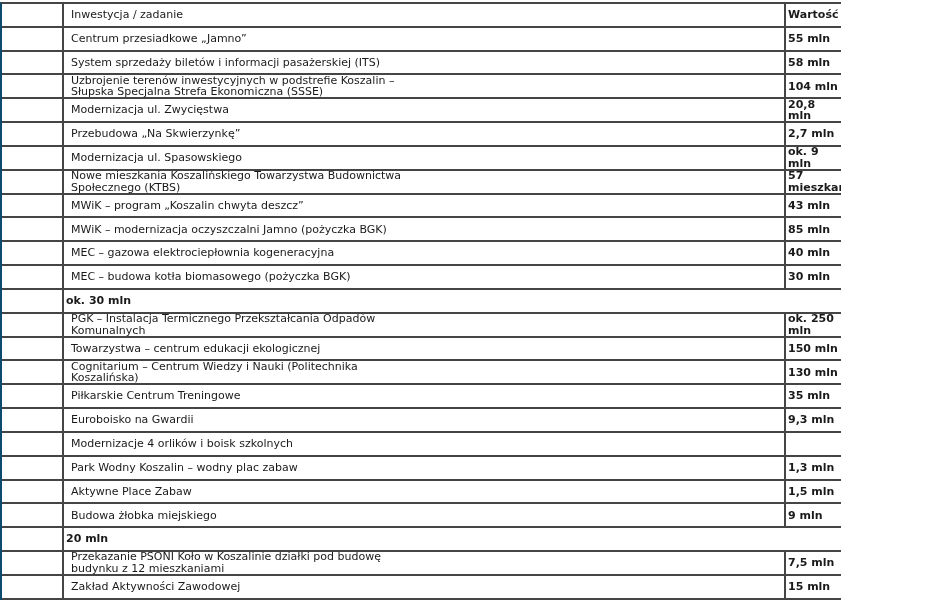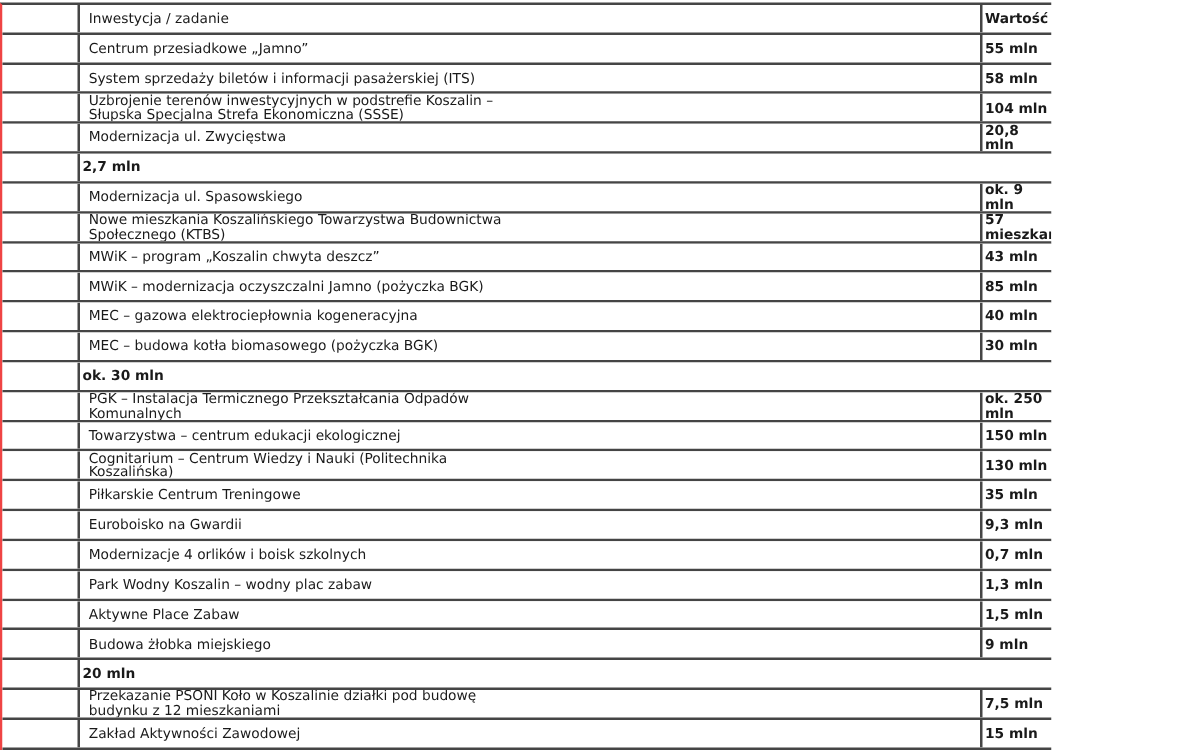--- a/index.html
+++ b/index.html
@@ -14,21 +14,21 @@
     font-family: "DejaVu Sans", sans-serif;
     color: #1a1a1a;
     overflow: hidden;
   }
   .inv-table {
     position: absolute;
     top: 2px;
     left: 0;
     width: 841px;
     border-top: 2px solid #454545;
-    border-left: 2px solid #ef4444;
+    border-left: 2px solid #0c4a6e;
     box-sizing: border-box;
   }
   .row {
     display: flex;
     height: 23.84px;
     box-sizing: border-box;
     border-bottom: 2px solid #454545;
     overflow: hidden;
     background: #ffffff;
   }
@@ -88,20 +88,21 @@
   </div>
 
   <div class="row">
     <div class="cell c1"></div>
     <div class="cell c2">Modernizacja ul. Zwycięstwa</div>
     <div class="cell c3">20,8 mln</div>
   </div>
 
   <div class="row">
     <div class="cell c1"></div>
+    <div class="cell c2">Przebudowa „Na Skwierzynkę”</div>
     <div class="cell c3">2,7 mln</div>
   </div>
 
   <div class="row">
     <div class="cell c1"></div>
     <div class="cell c2">Modernizacja ul. Spasowskiego</div>
     <div class="cell c3">ok. 9 mln</div>
   </div>
 
   <div class="row">
@@ -168,21 +169,20 @@
 
   <div class="row">
     <div class="cell c1"></div>
     <div class="cell c2">Euroboisko na Gwardii</div>
     <div class="cell c3">9,3 mln</div>
   </div>
 
   <div class="row">
     <div class="cell c1"></div>
     <div class="cell c2">Modernizacje 4 orlików i boisk szkolnych</div>
-    <div class="cell c3">0,7 mln</div>
   </div>
 
   <div class="row">
     <div class="cell c1"></div>
     <div class="cell c2">Park Wodny Koszalin – wodny plac zabaw</div>
     <div class="cell c3">1,3 mln</div>
   </div>
 
   <div class="row">
     <div class="cell c1"></div>

